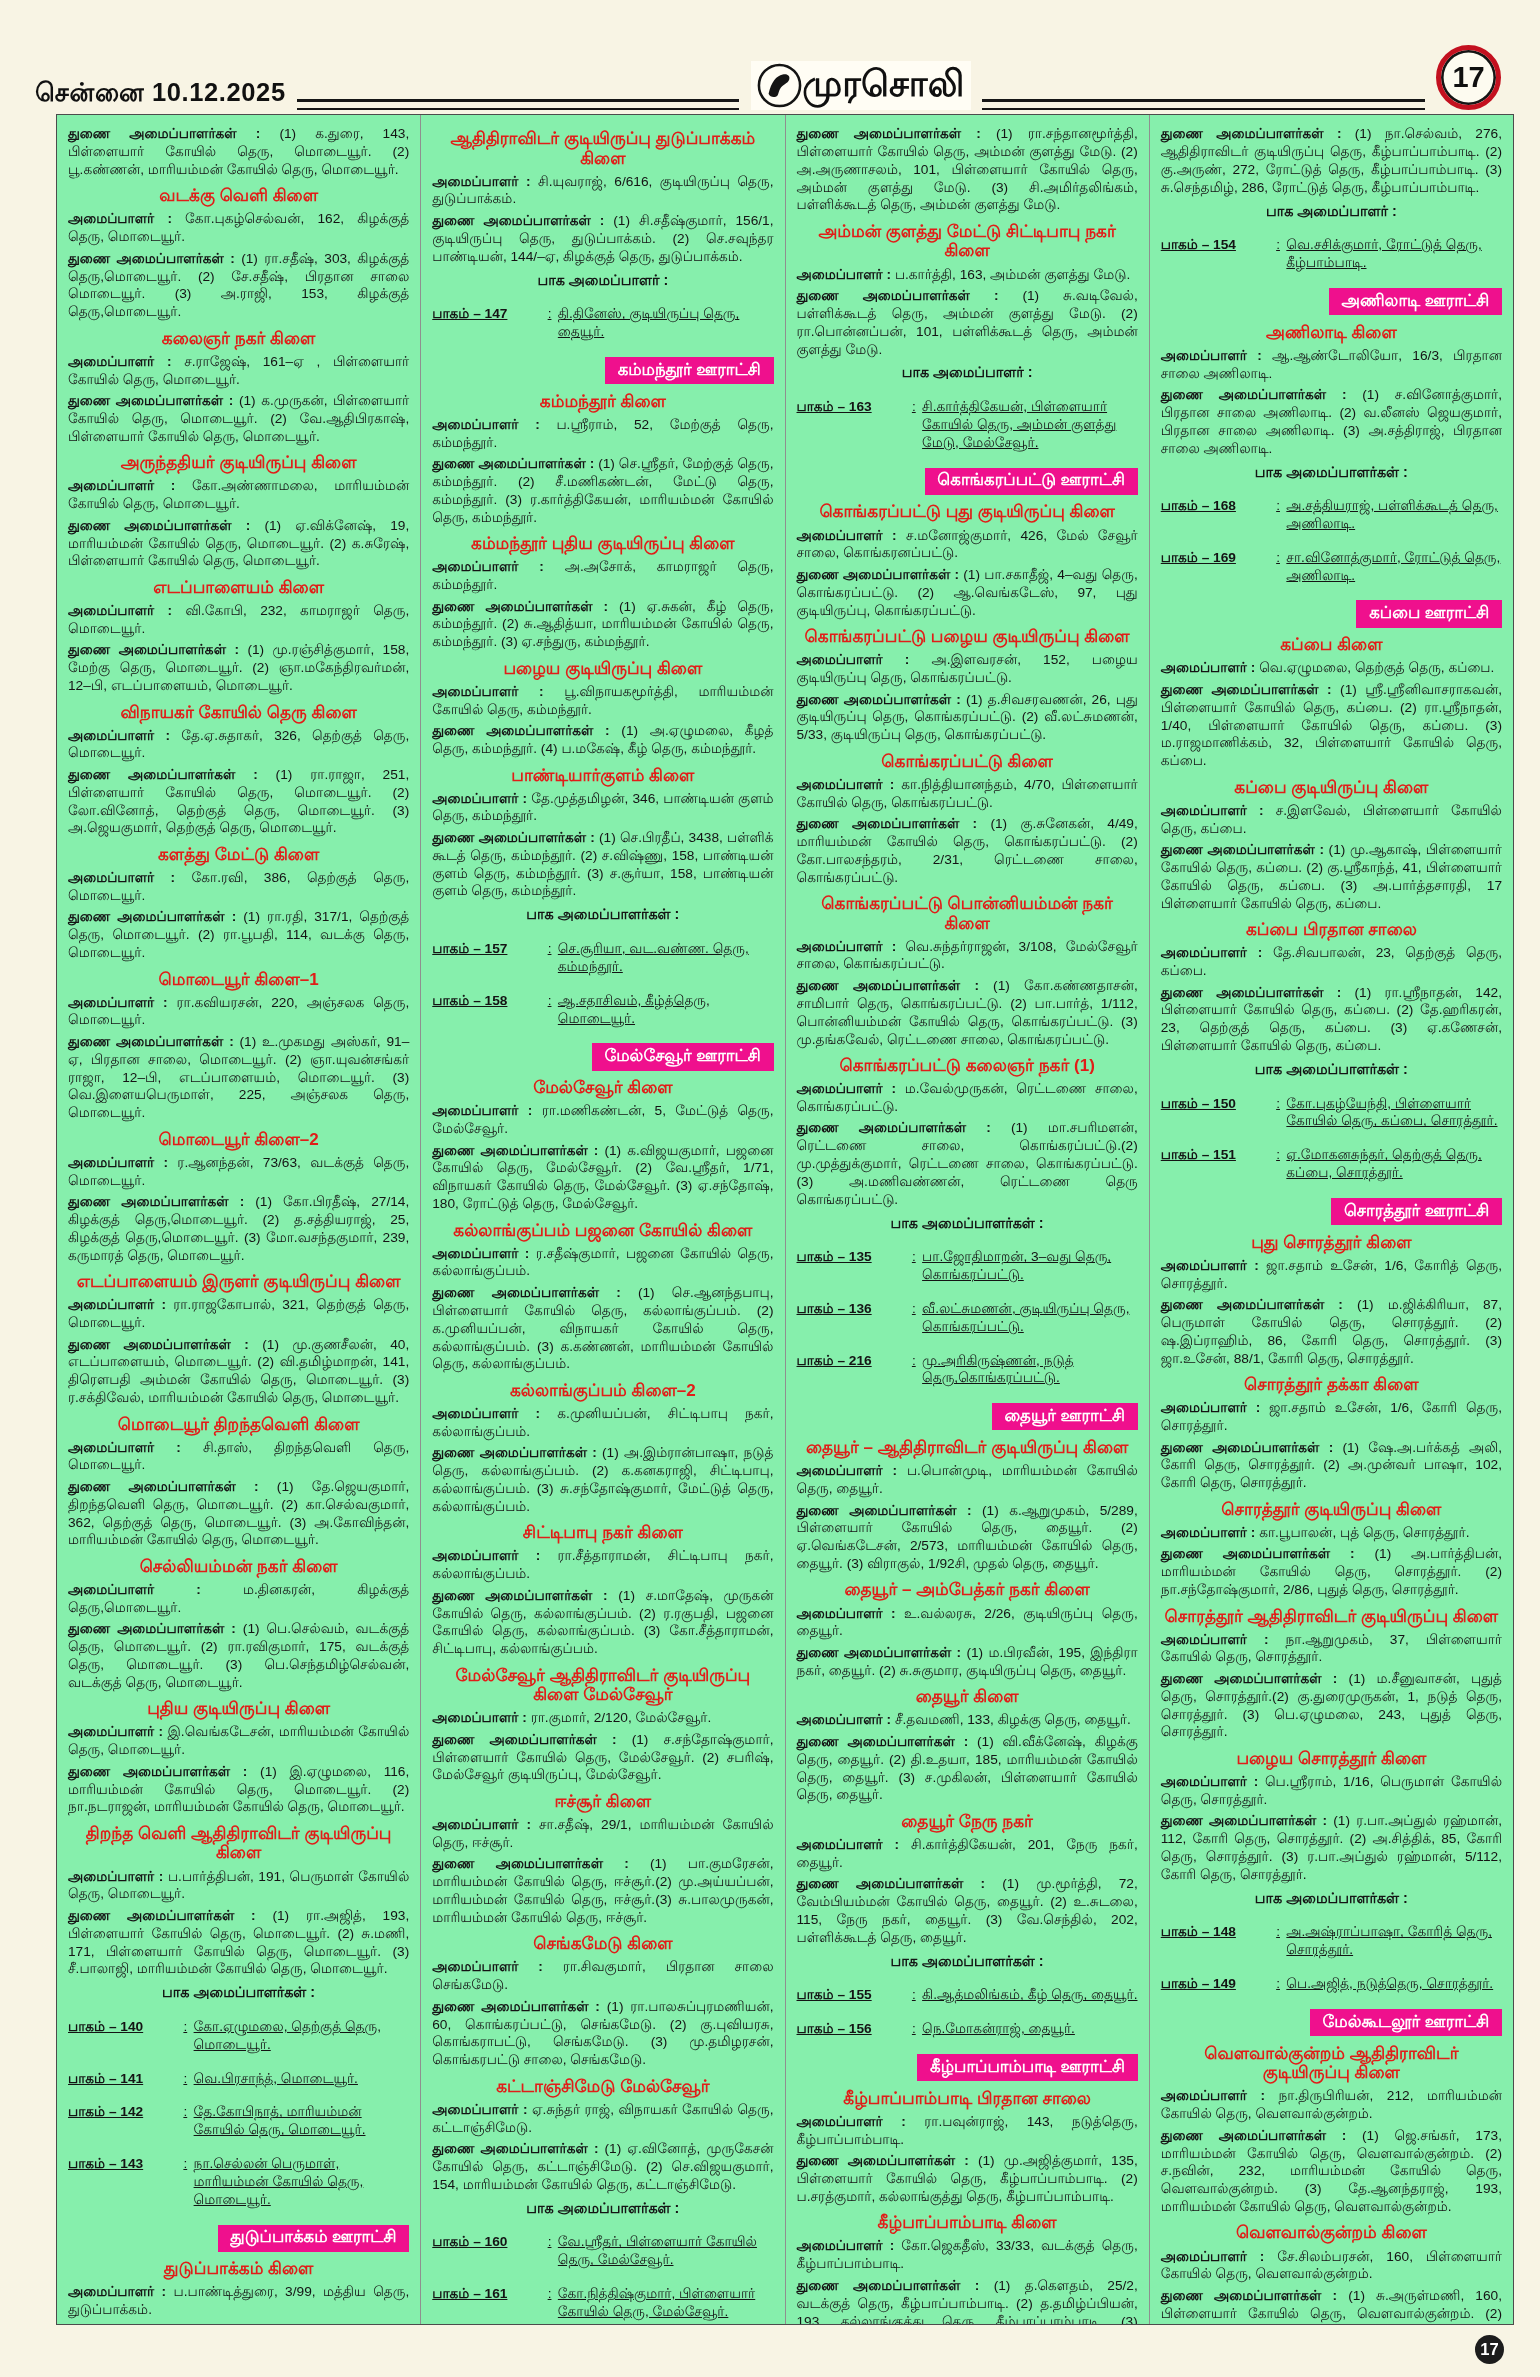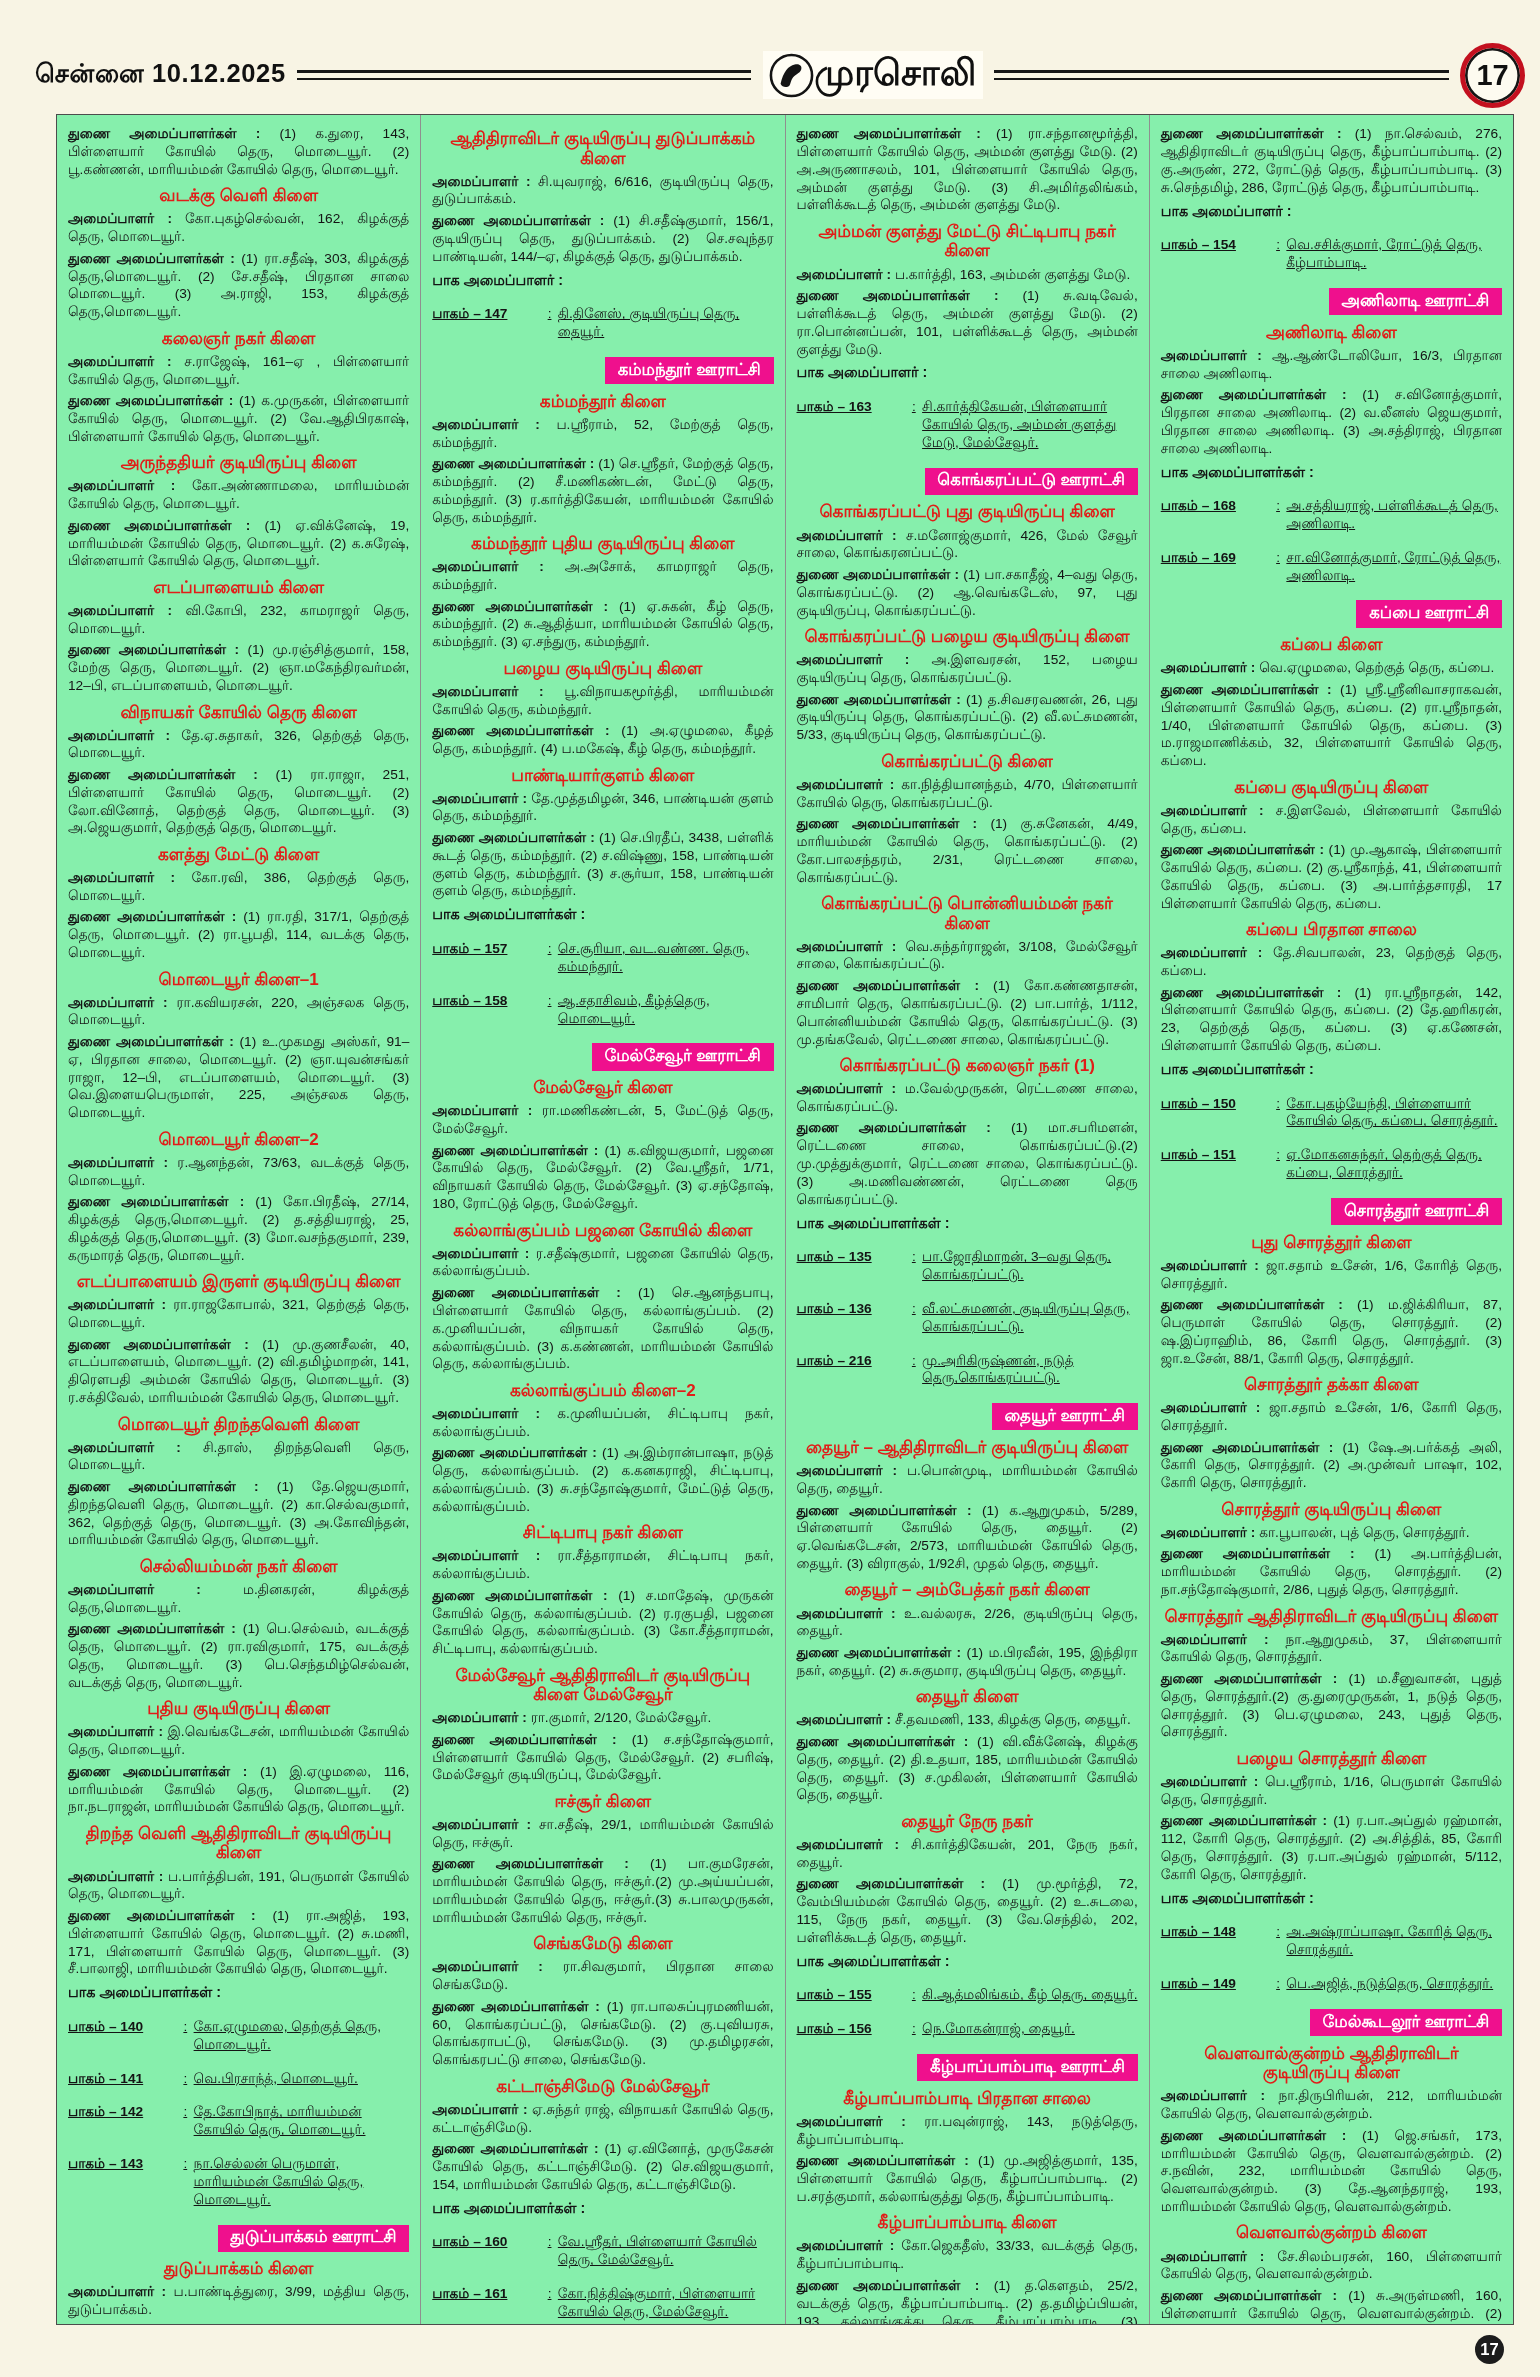--- a/index.html
+++ b/index.html
@@ -4,22 +4,22 @@
 <style>
   html,body{margin:0;padding:0;}
   body{
     width:1541px;height:2377px;position:relative;
     background:#f8f4e4;
     font-family:"Liberation Sans","DejaVu Sans",sans-serif;
     color:#141414;overflow:hidden;
   }
   
   .header{
-    position:absolute;left:35px;right:16px;top:40px;height:70px;
-    display:flex;align-items:center;
+    position:absolute;left:35px;right:40px;top:40px;height:70px;
+    display:flex;align-items:flex-end;
   }
   .dateline{
     font-size:25.5px;font-weight:bold;letter-spacing:0.6px;color:#111;
     white-space:nowrap;flex:0 0 auto;
   }
   .rule{
     flex:1 1 auto;height:5.7px;margin:0 11.5px;
     border-top:3.2px solid #161616;border-bottom:2.6px solid #161616;
   }
   .mast{
@@ -50,21 +50,21 @@
     color:#e11d18;font-weight:bold;font-size:17px;line-height:1.15;
     text-align:center;margin:7.7px 0 4.5px 0;
   }
   .boxwrap{text-align:right;margin:9px 0 3.8px 0;}
   .box{
     display:inline-block;background:#ef108d;color:#ffffff;
     font-weight:bold;font-size:16.6px;line-height:1.1;
     padding:3.8px 12.8px 5.1px 12.8px;
   }
   .sub{
-    font-weight:bold;font-size:14.4px;text-align:left;margin:5.1px 0 2.6px 0;
+    font-weight:bold;font-size:14.4px;text-align:center;margin:5.1px 0 2.6px 0;
   }
   .para{margin:3.8px 0;}
   .lbl{font-weight:bold;}
   .part{display:flex;margin:16px 0;text-align:left;text-decoration:underline;}
   .pnum{flex:0 0 109px;font-weight:bold;white-space:nowrap;}
   .pcolon{flex:0 0 16.6px;text-align:center;}
   .ptext{flex:1 1 auto;}
   
   .footcircle{
     position:absolute;right:37px;bottom:12.8px;width:29px;height:29px;

